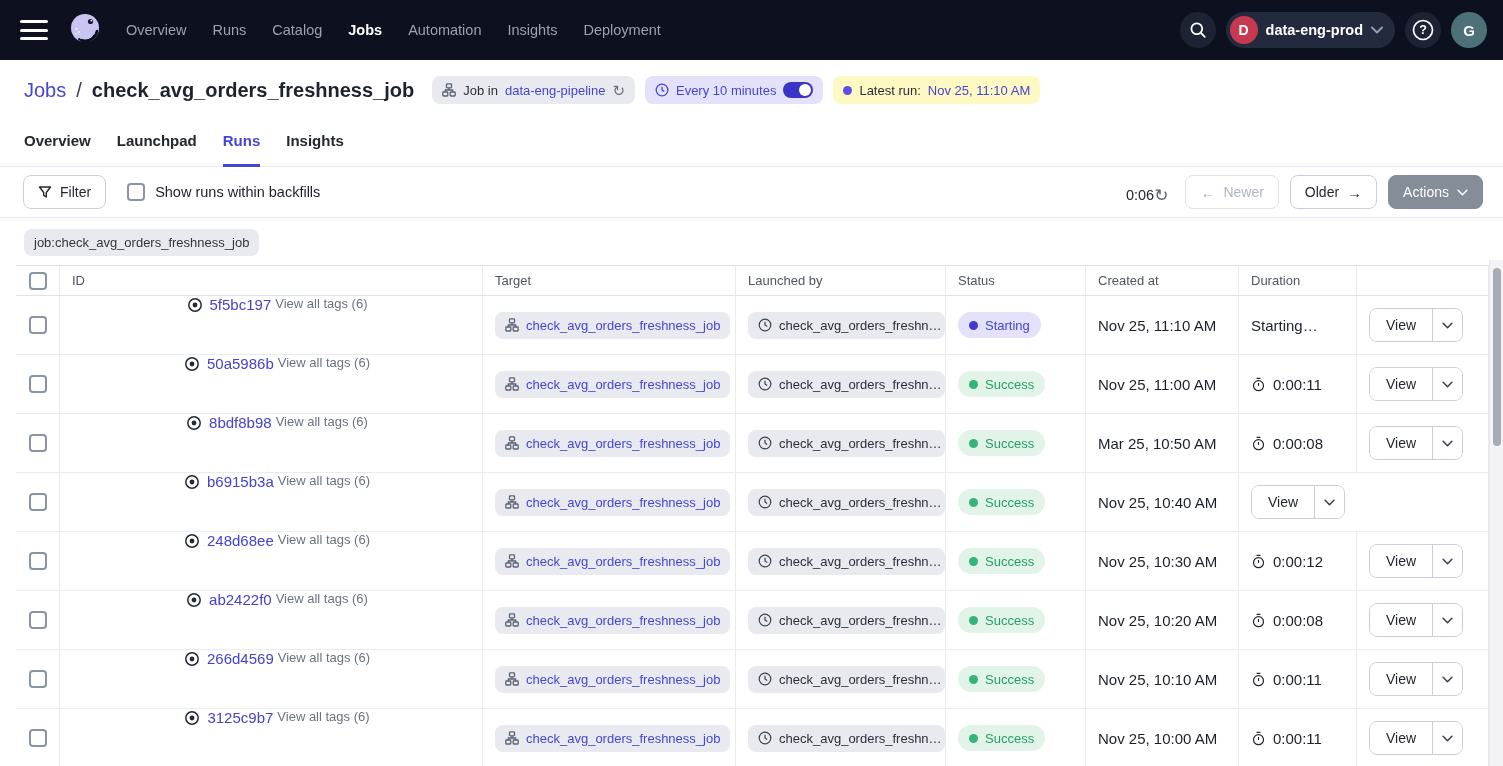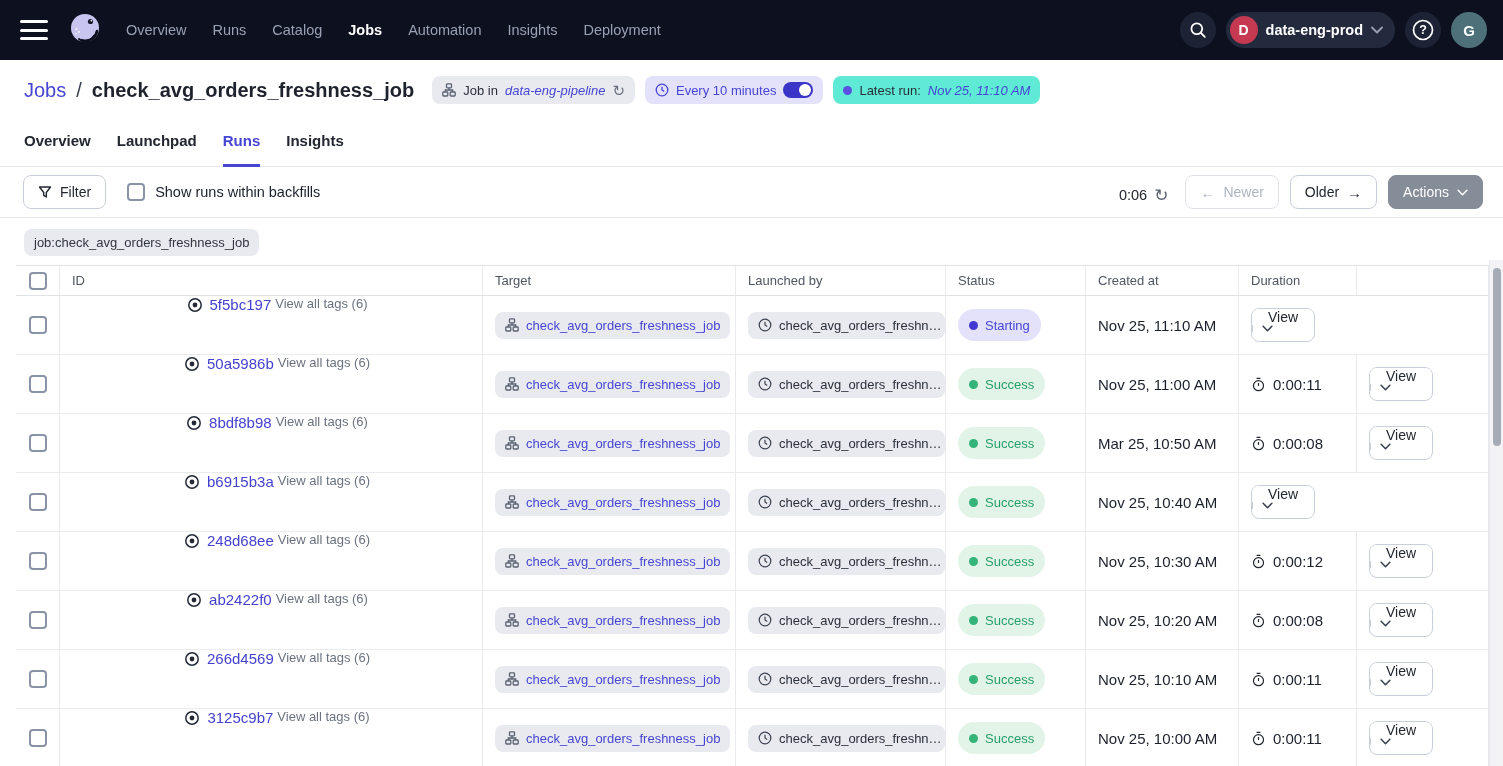--- a/index.html
+++ b/index.html
@@ -31,23 +31,23 @@
   .ws-name { color:#fff; font-size:14.5px; font-weight:600; }
   .avatar { width:36px; height:36px; border-radius:50%; background:var(--avatar-bg,#4e7179); color:#fff; font-size:15px; font-weight:600; display:flex; align-items:center; justify-content:center; cursor:pointer; }
 
   
   .page-header { height:60px; display:flex; align-items:center; padding:0 24px; gap:8px; }
   .crumb-parent { color:var(--accent,#4645d4); font-size:20px; }
   .crumb-sep { color:#3a4150; font-size:20px; margin:0 2px; }
   .crumb-current { color:#1e222c; font-size:20px; font-weight:600; }
   .badges { display:flex; gap:10px; margin-left:10px; }
   .badge { height:28px; border-radius:8px; background:#e9eaf0; display:inline-flex; align-items:center; gap:7px; padding:0 10px; font-size:13px; color:#2a2f3a; white-space:nowrap; }
-  .badge a { color:var(--accent,#4645d4);font-style:italic; }
+  .badge a { color:var(--accent,#4645d4); }
   .badge.schedule { background:var(--starting-bg,#e4e2fb); color:var(--accent,#4645d4); cursor:pointer; }
-  .badge.latest { background:#5eead4; }
+  .badge.latest { background:#fef9c3; }
   .badge .sync { color:#6a7280; font-size:15px; line-height:1; cursor:pointer; }
   .dot { width:9px; height:9px; border-radius:50%; display:inline-block; }
   .dot-purple { background:#5b50e2; }
   .toggle { width:30px; height:16px; border-radius:9px; background:#3a35c6; position:relative; display:inline-block; cursor:pointer; }
   .toggle::after { content:""; position:absolute; right:2px; top:2px; width:12px; height:12px; border-radius:50%; background:#fff; }
 
   
   .tabs { height:47px; display:flex; gap:26px; padding:0 24px; border-bottom:1px solid #e7e9ed; align-items:flex-end; }
   .tab { font-size:15px; color:#23272f; font-weight:600; padding:0 0 15px; cursor:pointer; border-bottom:3px solid transparent; margin-bottom:-1px; }
   .tab.active { color:var(--accent,#4645d4); border-bottom-color:var(--accent,#4645d4); }
@@ -55,21 +55,21 @@
   
   .toolbar { height:51px; display:flex; align-items:center; padding:0 20px 0 23px; border-bottom:1px solid #e7e9ed; }
   .btn { height:34px; border:1px solid #c9cfda; border-radius:8px; background:#fff; display:inline-flex; align-items:center; gap:8px; padding:8px 14px; font-size:14px; color:#23272f; cursor:pointer; white-space:nowrap; }
   .btn .arrow { font-size:15px; }
   .btn.newer { color:#aeb5c2; border-color:#dfe2e8; cursor:default; }
   .btn.actions { background:#858d99; border-color:#858d99; color:#fff; }
   .checkbox { width:18px; height:18px; border:2px solid #8893a6; border-radius:4px; background:#fff; display:inline-block; cursor:pointer; flex:none; }
   .backfills { display:flex; align-items:center; gap:10px; margin-left:21px; }
   .backfills label { font-size:14.5px; color:#1b202b; }
   .toolbar-right { margin-left:auto; display:flex; align-items:center; gap:11px; }
-  .countdown { display:flex; align-items:center; gap:7px; font-size:14.5px; color:#23272f; margin-right:6px;margin-top:6px; }
+  .countdown { display:flex; align-items:center; font-size:14.5px; color:#23272f; margin-right:6px;margin-top:6px; }
   .countdown .sync { color:#59616f; font-size:17px; line-height:1; cursor:pointer; }
 
   
   .tag-row { height:47px; padding:11px 24px; }
   .tag { display:inline-block; background:#e9eaef; border-radius:8px; padding:6px 10px; font-size:13px; color:#30353f; }
 
   
   .runs-table { margin-left:16px; width:1473px; border-top:1px solid #dfe3e8; border-right:1px solid #e7e9ed; }
   .grid { display:grid; grid-template-columns: 43px 423px 253px 210px 140px 153px 118px 133px; }
   .thead { height:30px; border-bottom:1px solid #dfe3e8; }
@@ -78,29 +78,29 @@
   .thead .cell { font-size:13px; color:#4f5660; }
   .c-check { justify-content:center; padding-left:0; }
   .trow { height:59px; border-bottom:1px solid #e9ebef; background:#fff; }
   .c-id { flex-direction:row; align-items:flex-start; justify-content:center; gap:4px; }
   .id-line { display:flex; align-items:center; gap:7px; }
   .run-id { color:#4442ce; font-size:15px; }
   .view-tags { color:#6a7280; font-size:13px; }
   .pill { display:inline-flex; align-items:center; gap:7px; background:#e9eaef; border-radius:8px; height:27px; padding:0 10px; font-size:13px; white-space:nowrap; cursor:pointer; max-width:100%; }
   .pill .pill-link { color:var(--accent,#4645d4); }
   .pill .pill-text { color:#2a2f3a; }
-  .status-badge { display:inline-flex; align-items:center; gap:7px; border-radius:999px; height:32px; padding:0 11px; font-size:13px; }
+  .status-badge { display:inline-flex; align-items:center; gap:7px; border-radius:999px; height:26px; padding:0 11px; font-size:13px; }
   .status-badge .dot { width:9px; height:9px; }
   .status-badge.st-success { background:var(--success-bg,#e2f4e8); color:var(--success-text,#259e68);justify-content:center; }
   .status-badge.st-success .dot { background:#35b479; }
   .status-badge.st-starting { background:var(--starting-bg,#e4e2fb); color:var(--accent,#4645d4); }
   .status-badge.st-starting .dot { background:#4337d1; }
   .c-created span { font-size:15px; color:#1b202b; }
   .c-duration { gap:7px; font-size:15px; color:#1b202b; }
-  .view-split { display:flex; align-items:stretch; height:34px; border:1px solid #c9cfda; border-radius:8px; overflow:hidden; background:#fff;flex-direction:column; }
+  .view-split { display:flex; align-items:stretch; height:34px; border:1px solid #c9cfda; border-radius:8px; overflow:hidden; background:#fff; }
   .view-main { border:none; background:#fff; padding:0 16px; font-size:14px; color:#23272f; font-family:inherit; cursor:pointer; }
   .view-caret { border:none; border-left:1px solid #c9cfda; background:#fff; width:30px; display:flex; align-items:center; justify-content:center; cursor:pointer; }
 
   
   .scrollbar { position:absolute; top:260px; right:0; width:14px; height:506px; background:#f3f3f6; border-left:1px solid #e7e9ed; }
   .scroll-thumb { position:absolute; left:2.5px; top:8px; width:8px; height:178px; border-radius:4px; background:#a7abb5; cursor:pointer; }
 
   svg { flex:none; }
 </style>
 </head>
@@ -284,20 +284,24 @@
     </div>
     <div class="cell c-status">
       <span class="status-badge st-starting">
         <span class="dot"></span>
         <span>Starting</span>
       </span>
     </div>
     <div class="cell c-created">
           <span>Nov 25, 11:10 AM</span>
         </div>
+    <div class="cell c-duration">
+
+      <span>Starting…</span>
+    </div>
     <div class="cell c-actions">
       <span class="view-split">
         <button class="view-main">View</button>
         <span class="view-caret">
           <svg width="11" height="7" viewBox="0 0 12 8">
             <path d="M1 1.5 L6 6.5 L11 1.5" fill="none" stroke="#3a4150" stroke-width="1.8" stroke-linecap="round" stroke-linejoin="round"></path>
           </svg>
         </span>
       </span>
     </div>

